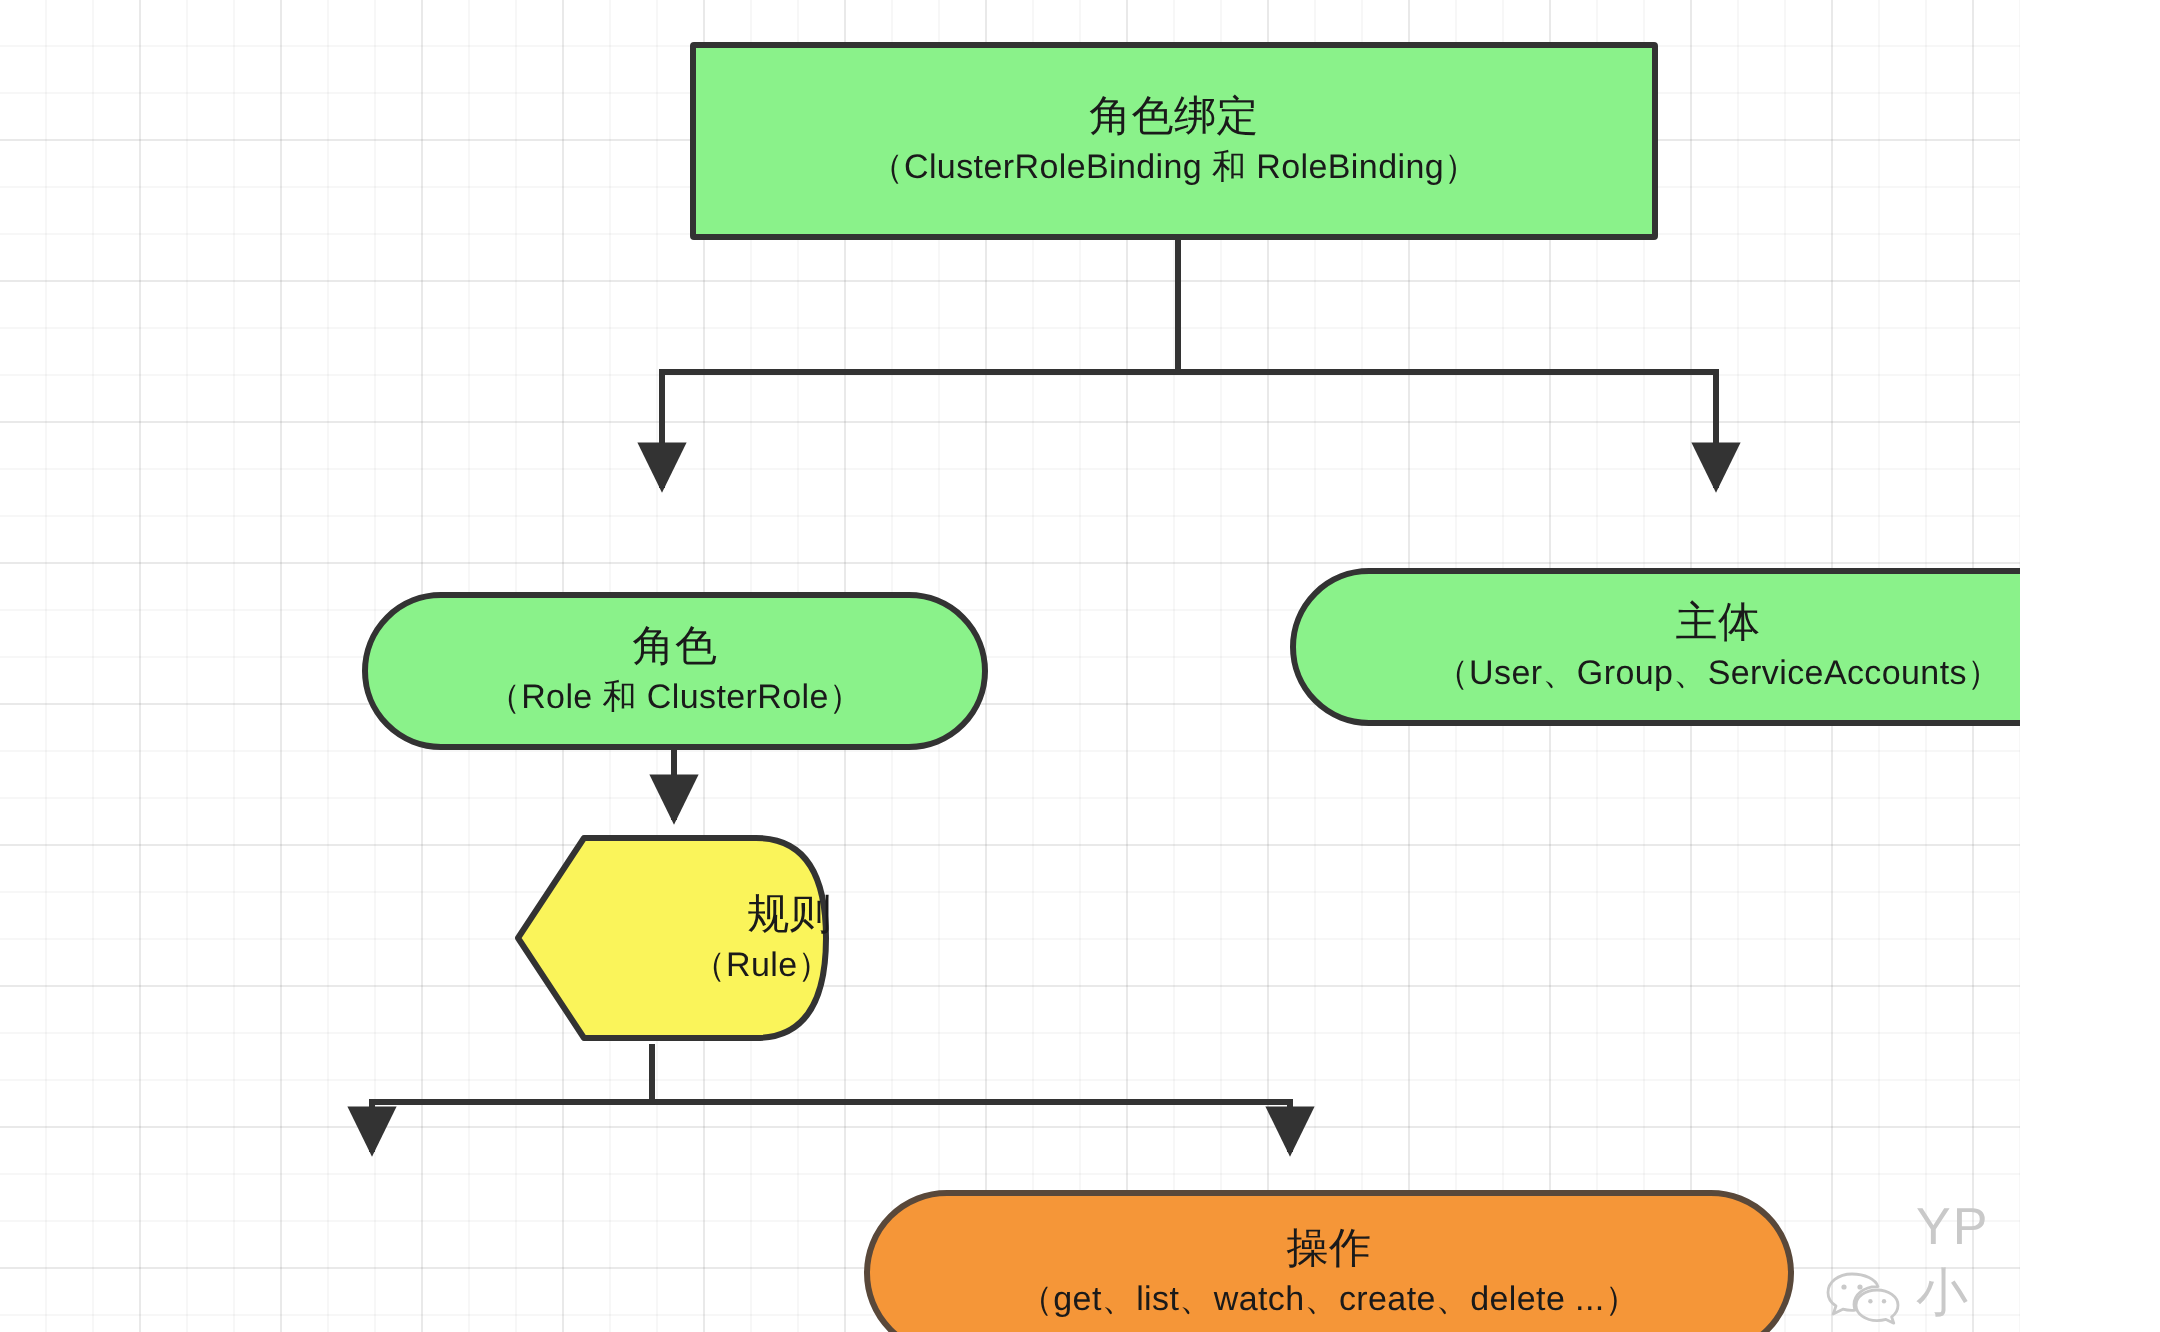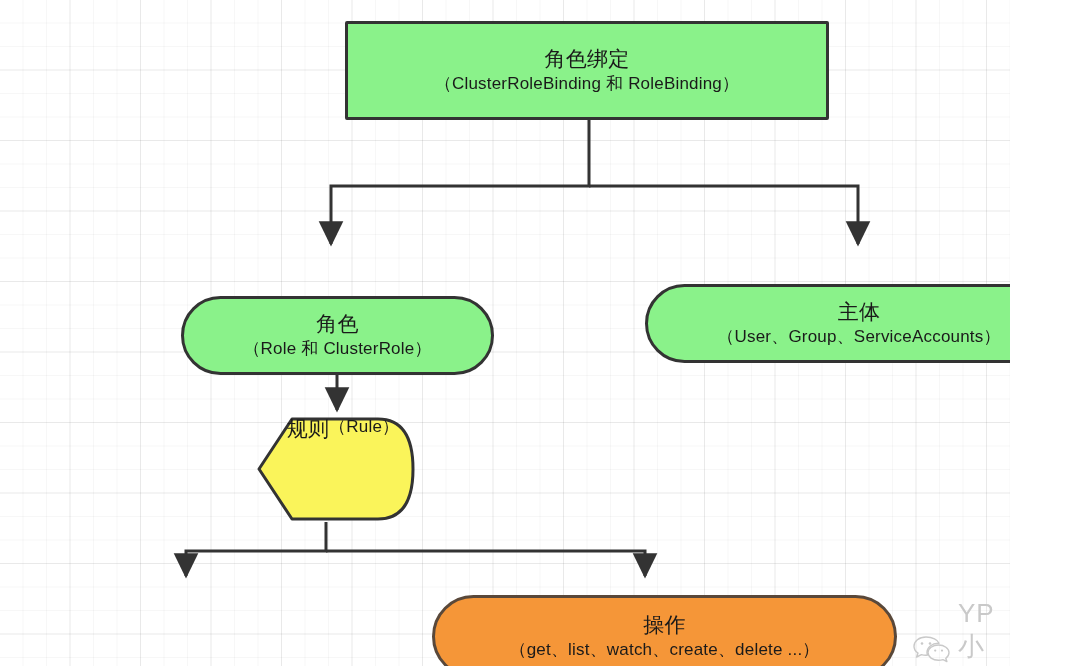--- a/index.html
+++ b/index.html
@@ -102,21 +102,22 @@
   }
   #node-rule .rule-svg {
     position: absolute;
     left: 0; top: 0;
     width: 160px; height: 106px;
   }
   #node-rule .rule-text {
     position: relative;
     z-index: 2;
     display: flex;
-    align-items: flex-start;
+    flex-direction: column;
+    align-items: flex-end;
     justify-content: center;
     width: 100%;
     height: 100%;
     padding-left: 14px;
     box-sizing: border-box;
   }
 
   
   #watermark {
     position: absolute;

